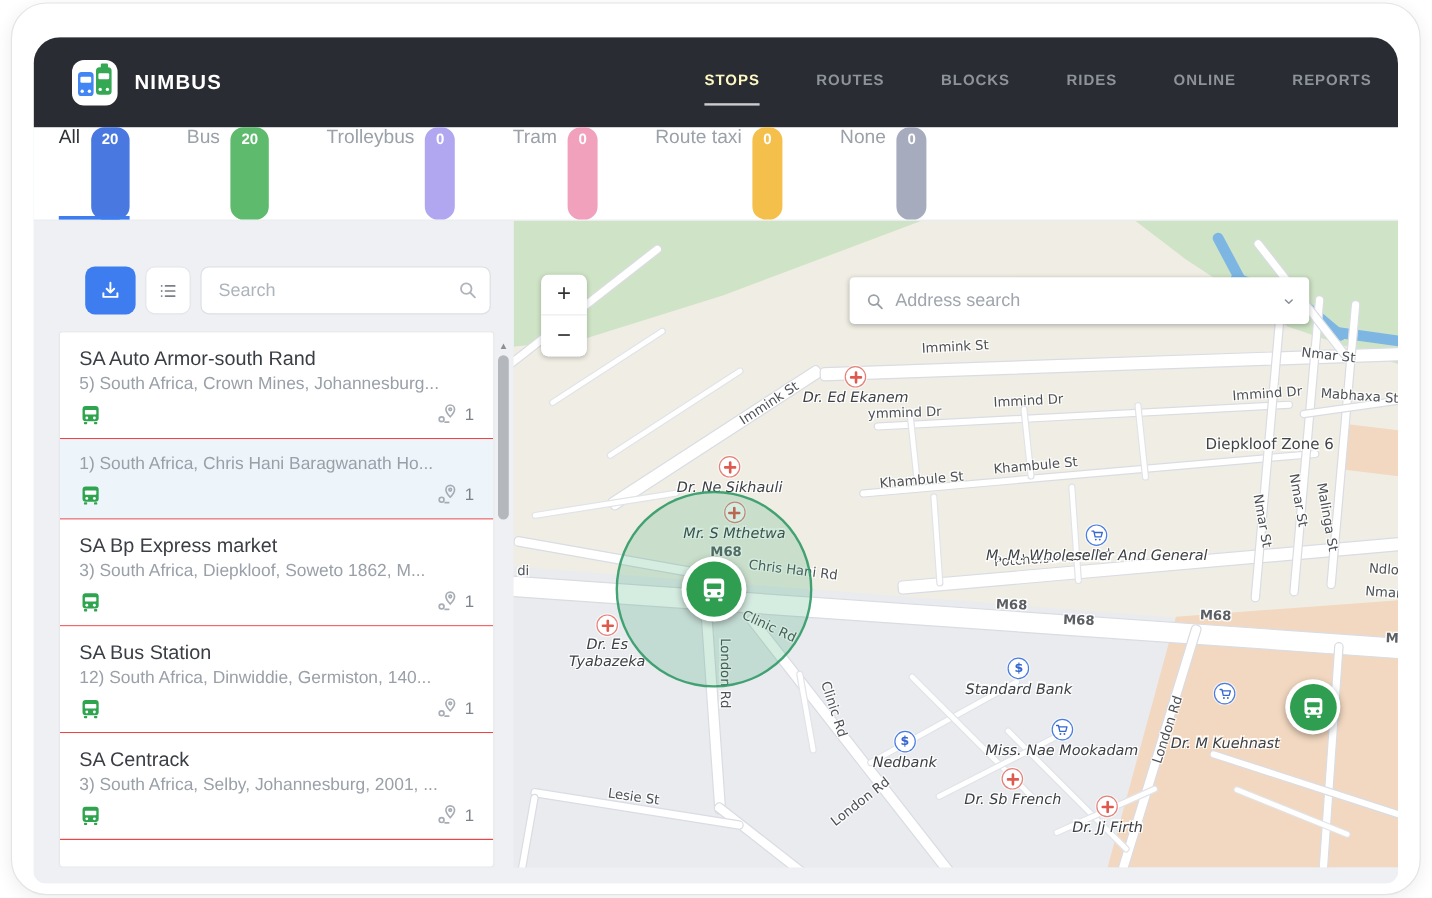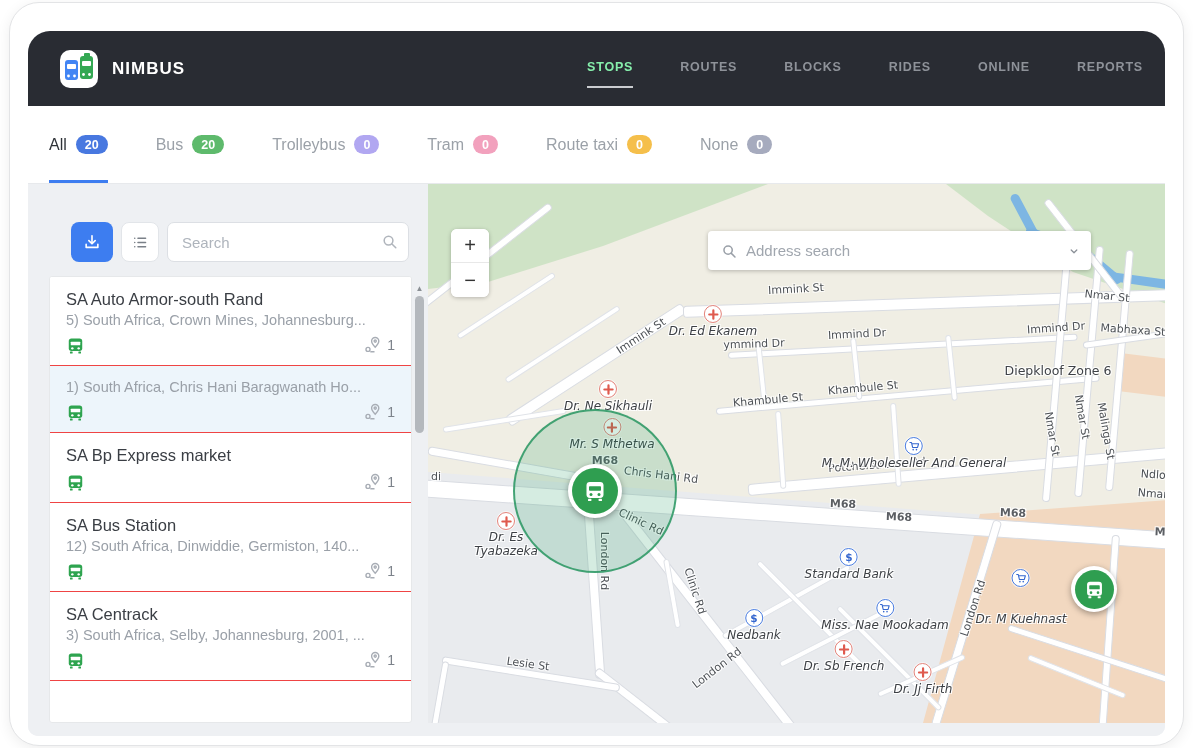--- a/index.html
+++ b/index.html
@@ -13,28 +13,28 @@
     border-radius:22px 22px 10px 10px; overflow:hidden; background:#eef0f3; }
 
   
   .app-header { position:relative; height:75px; background:#292c33; display:flex; align-items:center; }
   .brand { display:flex; align-items:center; gap:13px; margin-left:31px; }
   .logo { width:40px; height:40px; display:block; }
   .brand-name { color:#fff; font-size:17px; font-weight:bold; letter-spacing:1px; }
   .main-nav { margin-left:auto; margin-right:22px; display:flex; gap:47px; align-items:center; }
   .nav-item { position:relative; color:#8e9299; font-size:12.5px; font-weight:bold;
     letter-spacing:.8px; cursor:pointer; padding:10px 0 14px; text-decoration:none; }
-  .nav-item.active { color:#86efac; }
+  .nav-item.active { color:#fef9c3; }
   .nav-item.active::after { content:""; position:absolute; left:0; right:0; bottom:0;
     height:2px; background:#caccd0; }
 
   
   .filterbar { height:78px; background:#fff; border-bottom:1px solid #e7e9ec;
     display:flex; align-items:stretch; padding-left:21px; }
-  .tab { position:relative; display:flex; align-items:center; gap:9px; margin-right:48px; cursor:pointer; }
+  .tab { position:relative; display:flex; gap:9px; margin-right:48px; cursor:pointer; }
   .tab-label { font-size:16px; color:#9ba1a8; }
   .tab.active .tab-label { color:#2f3338; }
   .tab-badge { color:#fff; font-size:12.5px; font-weight:bold; border-radius:11px;
     padding:2.5px 9px; min-width:24px; text-align:center; }
   .tab.active::after { content:""; position:absolute; left:0; right:0; bottom:0; height:3px; background:#3d7df0; }
 
   
   .main { position:relative; height:554px; background:#eef0f3; }
 
   
@@ -248,20 +248,21 @@
           <circle cx="13.2" cy="6.1" r="1.1"></circle>
           <circle cx="6" cy="14.4" r="2"></circle>
           <path d="M8.3 16.8h4.2"></path>
         </svg>
         <span class="stop-count">1</span>
       </span>
     </div>
   </div>
             <div class="stop-row">
     <div class="stop-title">SA Bp Express market</div>
+    <div class="stop-sub">3) South Africa, Diepkloof, Soweto 1862, M...</div>
     <div class="stop-meta">
       <svg width="19" height="19" viewBox="0 0 24 24">
         <rect x="3.5" y="3" width="17" height="16" rx="3.4" fill="#2ea44f"></rect>
         <rect x="6" y="7.2" width="12" height="4.6" rx="0.8" fill="#fff"></rect>
         <circle cx="8" cy="15.6" r="1.5" fill="#fff"></circle>
                   <circle cx="16" cy="15.6" r="1.5" fill="#fff"></circle>
         <rect x="5" y="19.7" width="3.4" height="2.4" rx="0.7" fill="#2ea44f"></rect>
         <rect x="15.6" y="19.7" width="3.4" height="2.4" rx="0.7" fill="#2ea44f"></rect>
       </svg>
       <span class="stop-count-wrap">

